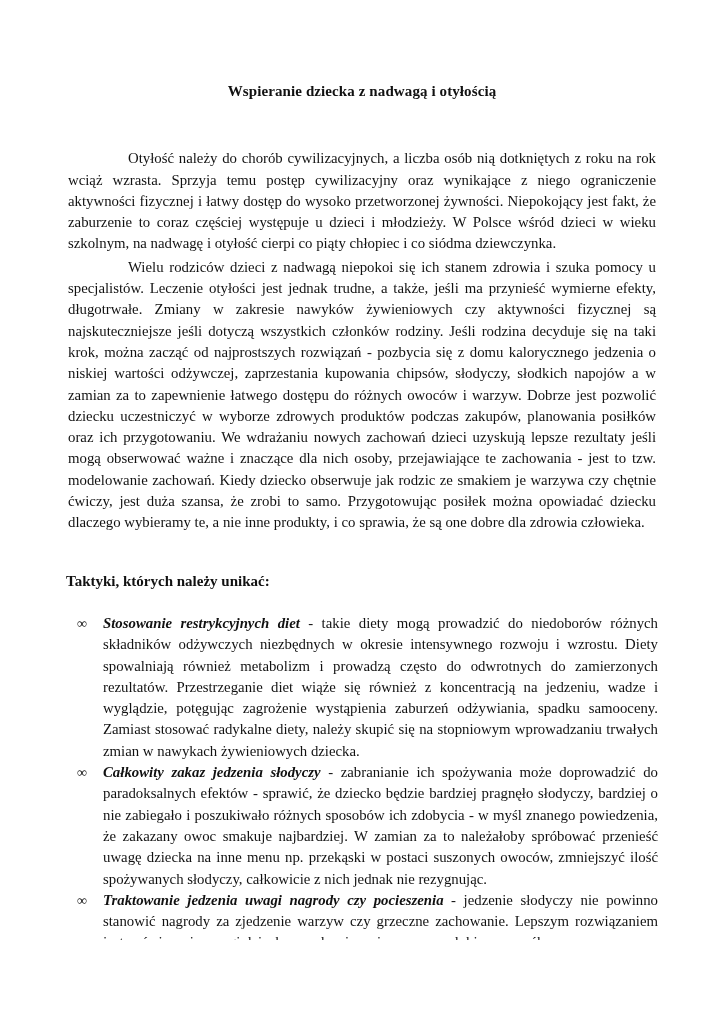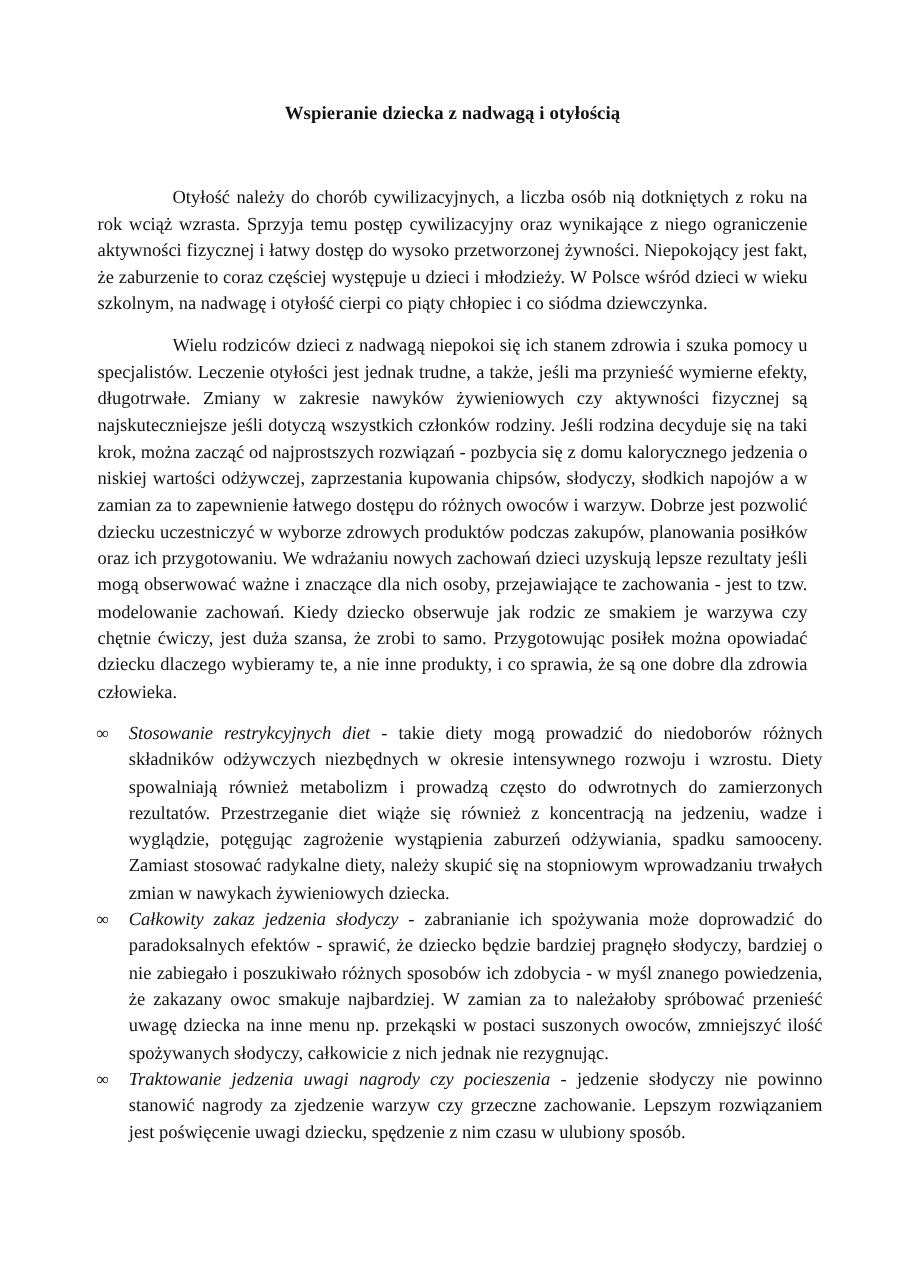--- a/index.html
+++ b/index.html
@@ -21,21 +21,21 @@
     overflow: hidden;
   }
   .doc-title {
     margin: 0 0 46px 0;
     text-align: center;
     font-weight: bold;
     font-size: 15px;
     letter-spacing: 0.1px;
   }
   .body-par {
-    margin: 12px;
+    margin: 2px;
     text-align: justify;
     text-indent: 60px;
     font-family: Liberation Serif, serif;
   }
   .section-heading {
     margin: 37px 0 21px 0;
     font-weight: bold;
     font-size: 15px;
     text-align: left;
   }
@@ -51,37 +51,39 @@
   }
   .bullet-marker {
     position: absolute;
     left: 11px;
     top: 0;
     font-style: normal;
     font-size: 14px;
   }
   .bullet-lead {
     font-style: italic;
+    font-weight: bold;
   }
   .bullet-rest {
     font-style: normal;
     margin-top: 14px;
   }
 </style>
 </head>
 <body>
 
 <div class="page">
 
   <h1 class="doc-title">Wspieranie dziecka z nadwagą i otyłością</h1>
 
   <p class="body-par">Otyłość należy do chorób cywilizacyjnych, a liczba osób nią dotkniętych z roku na rok wciąż wzrasta. Sprzyja temu postęp cywilizacyjny oraz wynikające z niego ograniczenie aktywności fizycznej i łatwy dostęp do wysoko przetworzonej żywności. Niepokojący jest fakt, że zaburzenie to coraz częściej występuje u dzieci i młodzieży. W Polsce  wśród dzieci w wieku szkolnym, na nadwagę i otyłość cierpi co piąty chłopiec i co siódma dziewczynka.</p>
 
   <p class="body-par">Wielu rodziców dzieci z nadwagą niepokoi się ich stanem zdrowia i szuka pomocy u specjalistów. Leczenie otyłości jest jednak trudne, a także, jeśli ma przynieść wymierne efekty, długotrwałe. Zmiany w zakresie nawyków żywieniowych czy aktywności fizycznej są najskuteczniejsze jeśli dotyczą wszystkich członków rodziny. Jeśli rodzina decyduje się na taki krok, można zacząć od najprostszych rozwiązań - pozbycia się z domu kalorycznego jedzenia o niskiej wartości odżywczej, zaprzestania kupowania chipsów, słodyczy, słodkich napojów a w zamian za to zapewnienie łatwego dostępu do różnych owoców i warzyw. Dobrze jest pozwolić dziecku uczestniczyć w wyborze zdrowych produktów podczas zakupów, planowania posiłków oraz ich przygotowaniu. We wdrażaniu nowych zachowań dzieci uzyskują lepsze rezultaty jeśli mogą obserwować ważne i znaczące dla nich osoby, przejawiające te zachowania - jest to tzw. modelowanie zachowań. Kiedy dziecko obserwuje jak rodzic ze smakiem je warzywa czy chętnie ćwiczy, jest duża szansa, że zrobi to samo. Przygotowując posiłek można opowiadać dziecku dlaczego wybieramy te, a nie inne produkty, i co sprawia, że są one dobre dla zdrowia człowieka.</p>
 
+  <h2 class="section-heading">Taktyki, których należy unikać:</h2>
 
   <ul class="bullet-list">
 
     <li class="bullet-item">
       <span class="bullet-marker">∞</span>
       <span class="bullet-lead">Stosowanie restrykcyjnych diet</span><span class="bullet-rest"> - takie diety mogą prowadzić do niedoborów różnych składników odżywczych niezbędnych w okresie intensywnego rozwoju i wzrostu. Diety spowalniają również metabolizm i prowadzą często do odwrotnych do zamierzonych rezultatów. Przestrzeganie diet wiąże się również z koncentracją na jedzeniu, wadze i wyglądzie, potęgując zagrożenie wystąpienia zaburzeń odżywiania, spadku samooceny. Zamiast stosować radykalne diety, należy skupić się na stopniowym wprowadzaniu trwałych zmian w nawykach żywieniowych dziecka.</span>
     </li>
 
     <li class="bullet-item">
       <span class="bullet-marker">∞</span>

